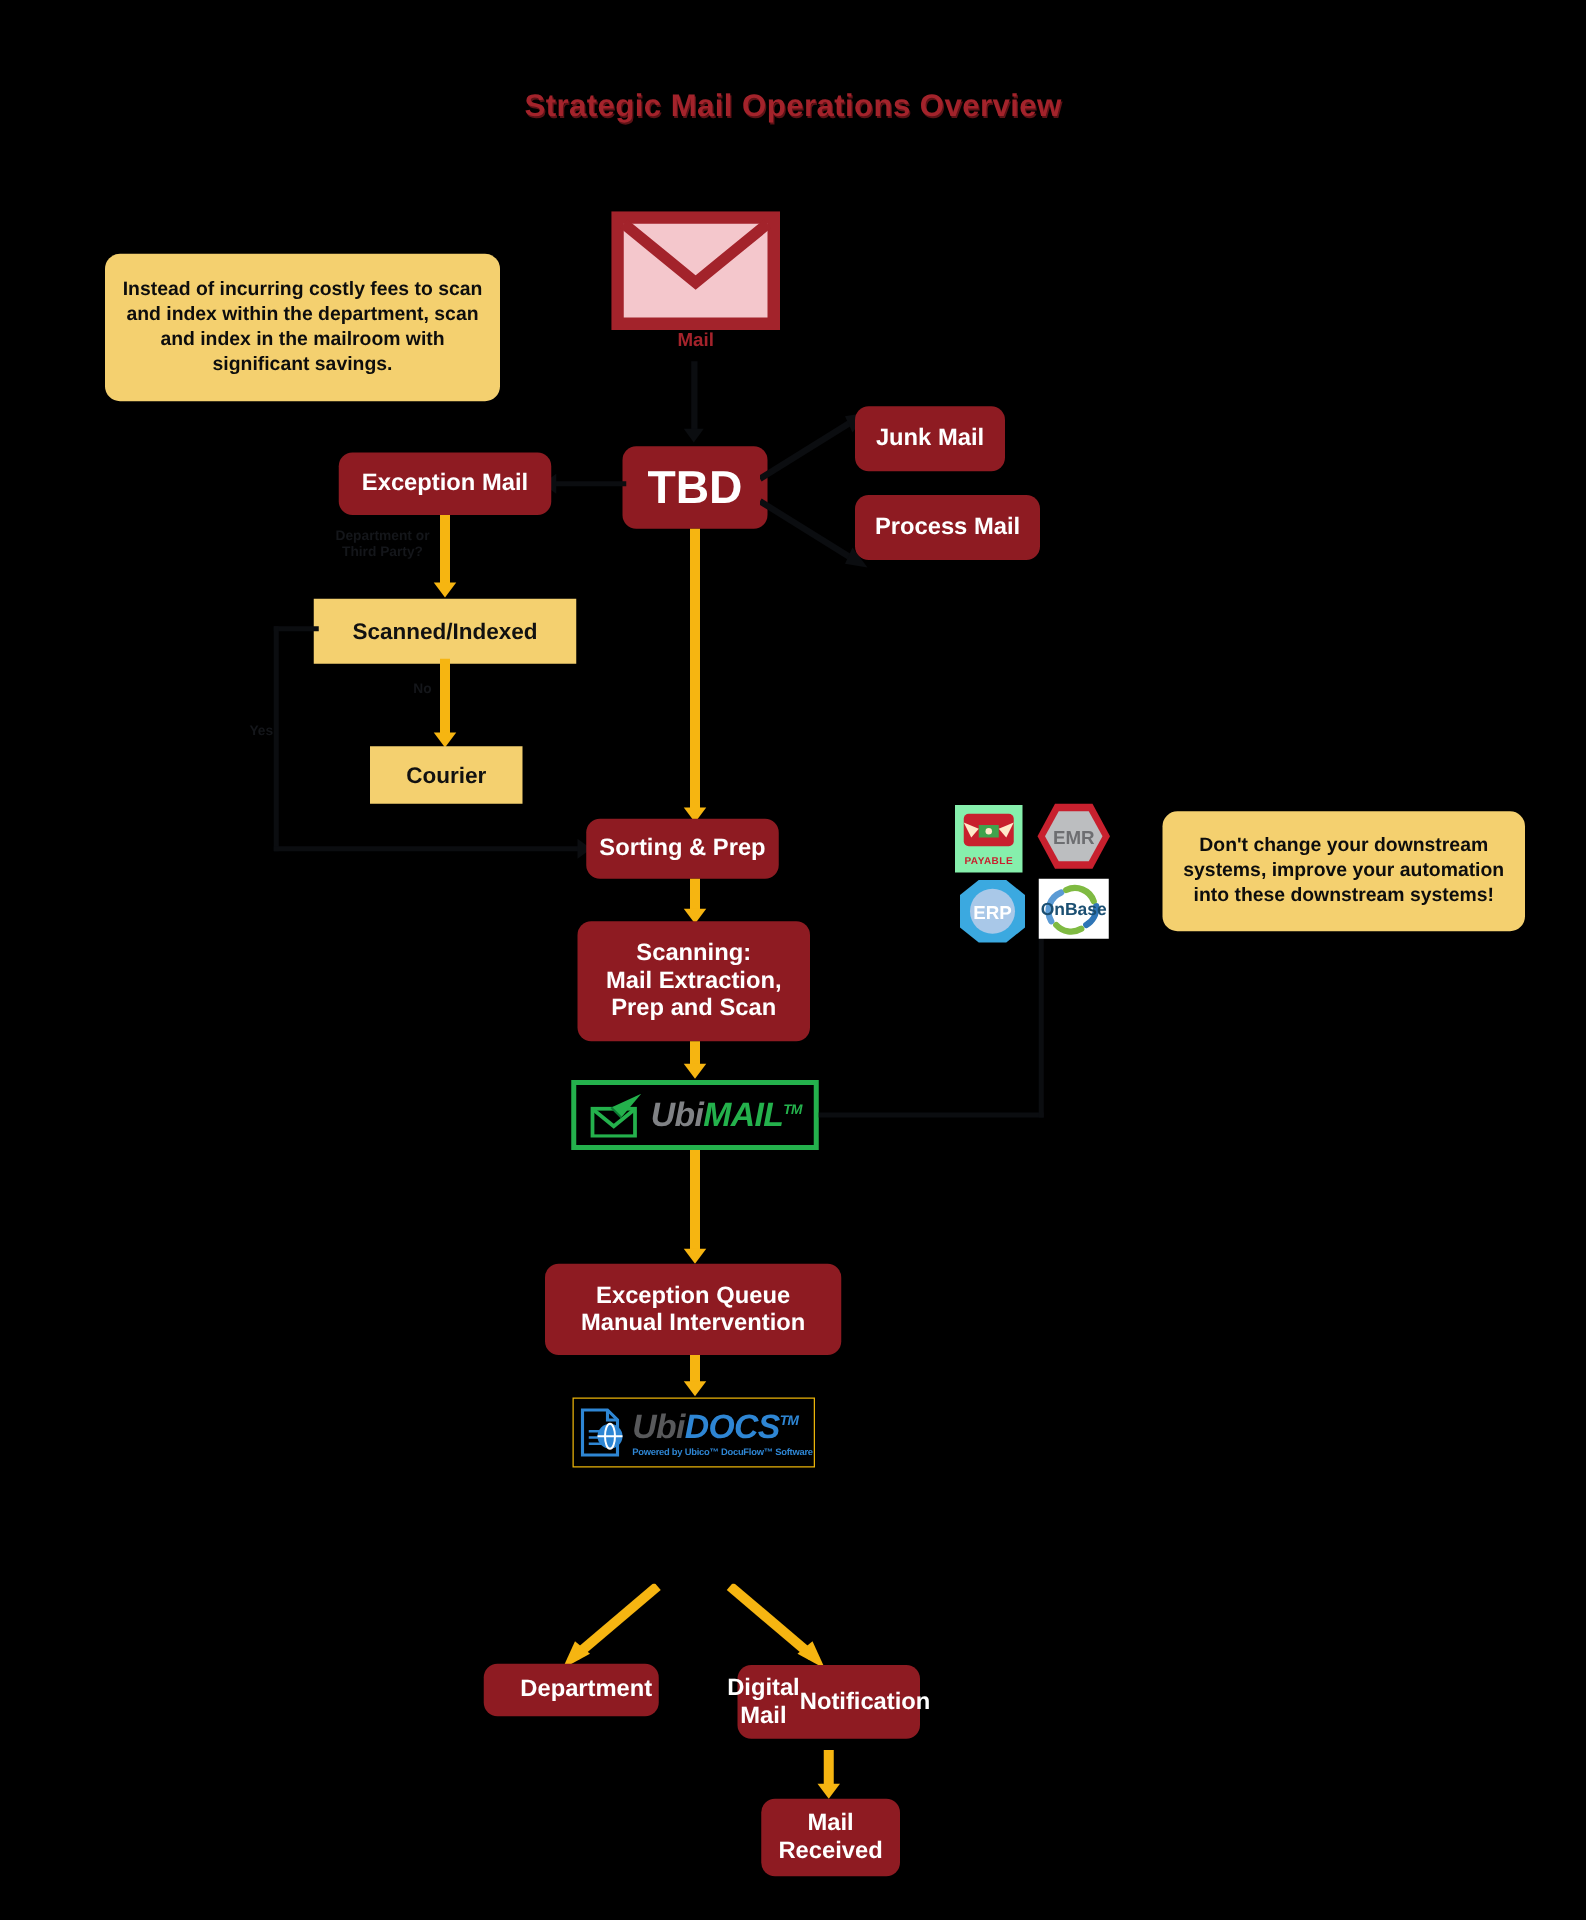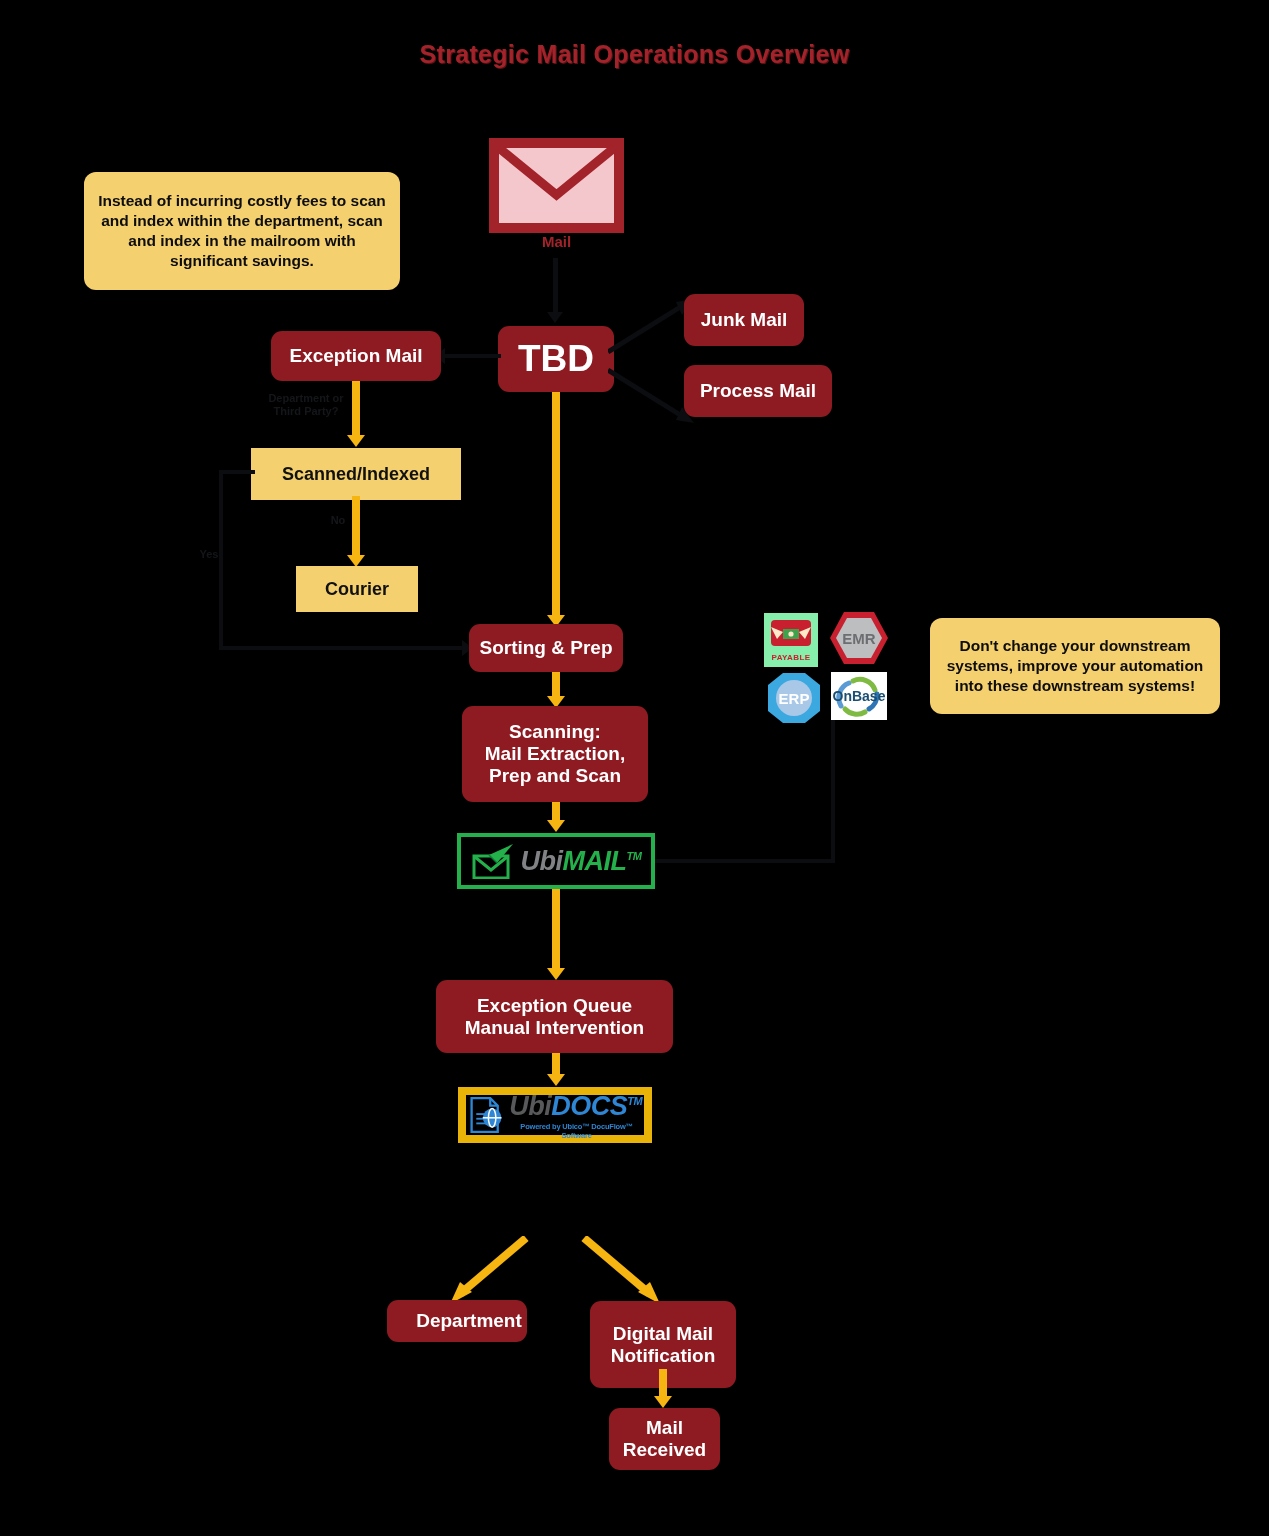--- a/index.html
+++ b/index.html
@@ -1,18 +1,18 @@
 <!DOCTYPE html>
 <html><head>
 <meta charset="utf-8">
 <style>
   html,body{margin:0;padding:0;background:#000;}
   body{width:1269px;height:1536px;position:relative;overflow:hidden;
        font-family:"Liberation Sans",sans-serif;}
-  .canvas{position:absolute;inset:0;}
+  .canvas{position:absolute;inset:0;margin-top:31px;}
   .abs{position:absolute;box-sizing:border-box;}
 
   
   #title{
     top:40px;left:0;width:1269px;text-align:center;
     font-size:25px;font-weight:bold;letter-spacing:.3px;
     color:#A3232B;
     text-shadow:1px 1px 0 #5d1216;
   }
 
@@ -70,21 +70,21 @@
   }
 
   
   #mail-icon{width:135px;height:95px;}
 
   
   .plate{
     background:#000;display:flex;align-items:center;justify-content:center;
   }
   #ubimail-plate{border:4px solid #24B14C;}
-  #ubidocs-plate{border:8px solid #eab308;text-align:center;}
+  #ubidocs-plate{border:1px solid #eab308;}
 
   .ubimail-word{font-size:27px;font-weight:bold;font-style:italic;letter-spacing:-.5px;}
   .um-ubi{color:#808285;}
   .um-mail{color:#24B14C;}
   .um-tm{font-size:11px;vertical-align:super;color:#24B14C;}
 
   .ubidocs-word{font-size:27px;font-weight:bold;font-style:italic;letter-spacing:-.5px;}
   .ud-ubi{color:#58595B;}
   .ud-docs{color:#2E86D4;}
   .ud-tm{font-size:11px;vertical-align:super;color:#2E86D4;}
@@ -259,21 +259,21 @@
     <line x1="96" y1="2" x2="30" y2="58" stroke="#F6B511" stroke-width="8"></line>
     <polygon points="20,68 42,56 30,46" fill="#F6B511"></polygon>
   </svg>
   <svg class="abs" style="left:570px;top:1236px;width:110px;height:76px;" viewBox="0 0 110 76">
     <line x1="14" y1="2" x2="80" y2="58" stroke="#F6B511" stroke-width="8"></line>
     <polygon points="90,68 68,56 80,46" fill="#F6B511"></polygon>
   </svg>
 
   <div class="abs node-red" style="left:387px;top:1300px;width:140px;height:42px;padding-left:34px;">Department</div>
 
-  <div class="abs node-red" style="left:590px;top:1301px;width:146px;height:87px;flex-direction:column;">
+  <div class="abs node-red" style="left:590px;top:1301px;width:146px;height:59px;flex-direction:row;">
     <div>Digital Mail</div>
     <div>Notification</div>
   </div>
 
   <div class="abs ln-y" style="left:659px;top:1369px;width:8px;height:30px;"></div>
   <div class="abs arrow-y-down" style="left:654px;top:1396px;"></div>
 
   <div class="abs node-red" style="left:609px;top:1408px;width:111px;height:62px;flex-direction:column;">
     <div>Mail</div>
     <div>Received</div>

